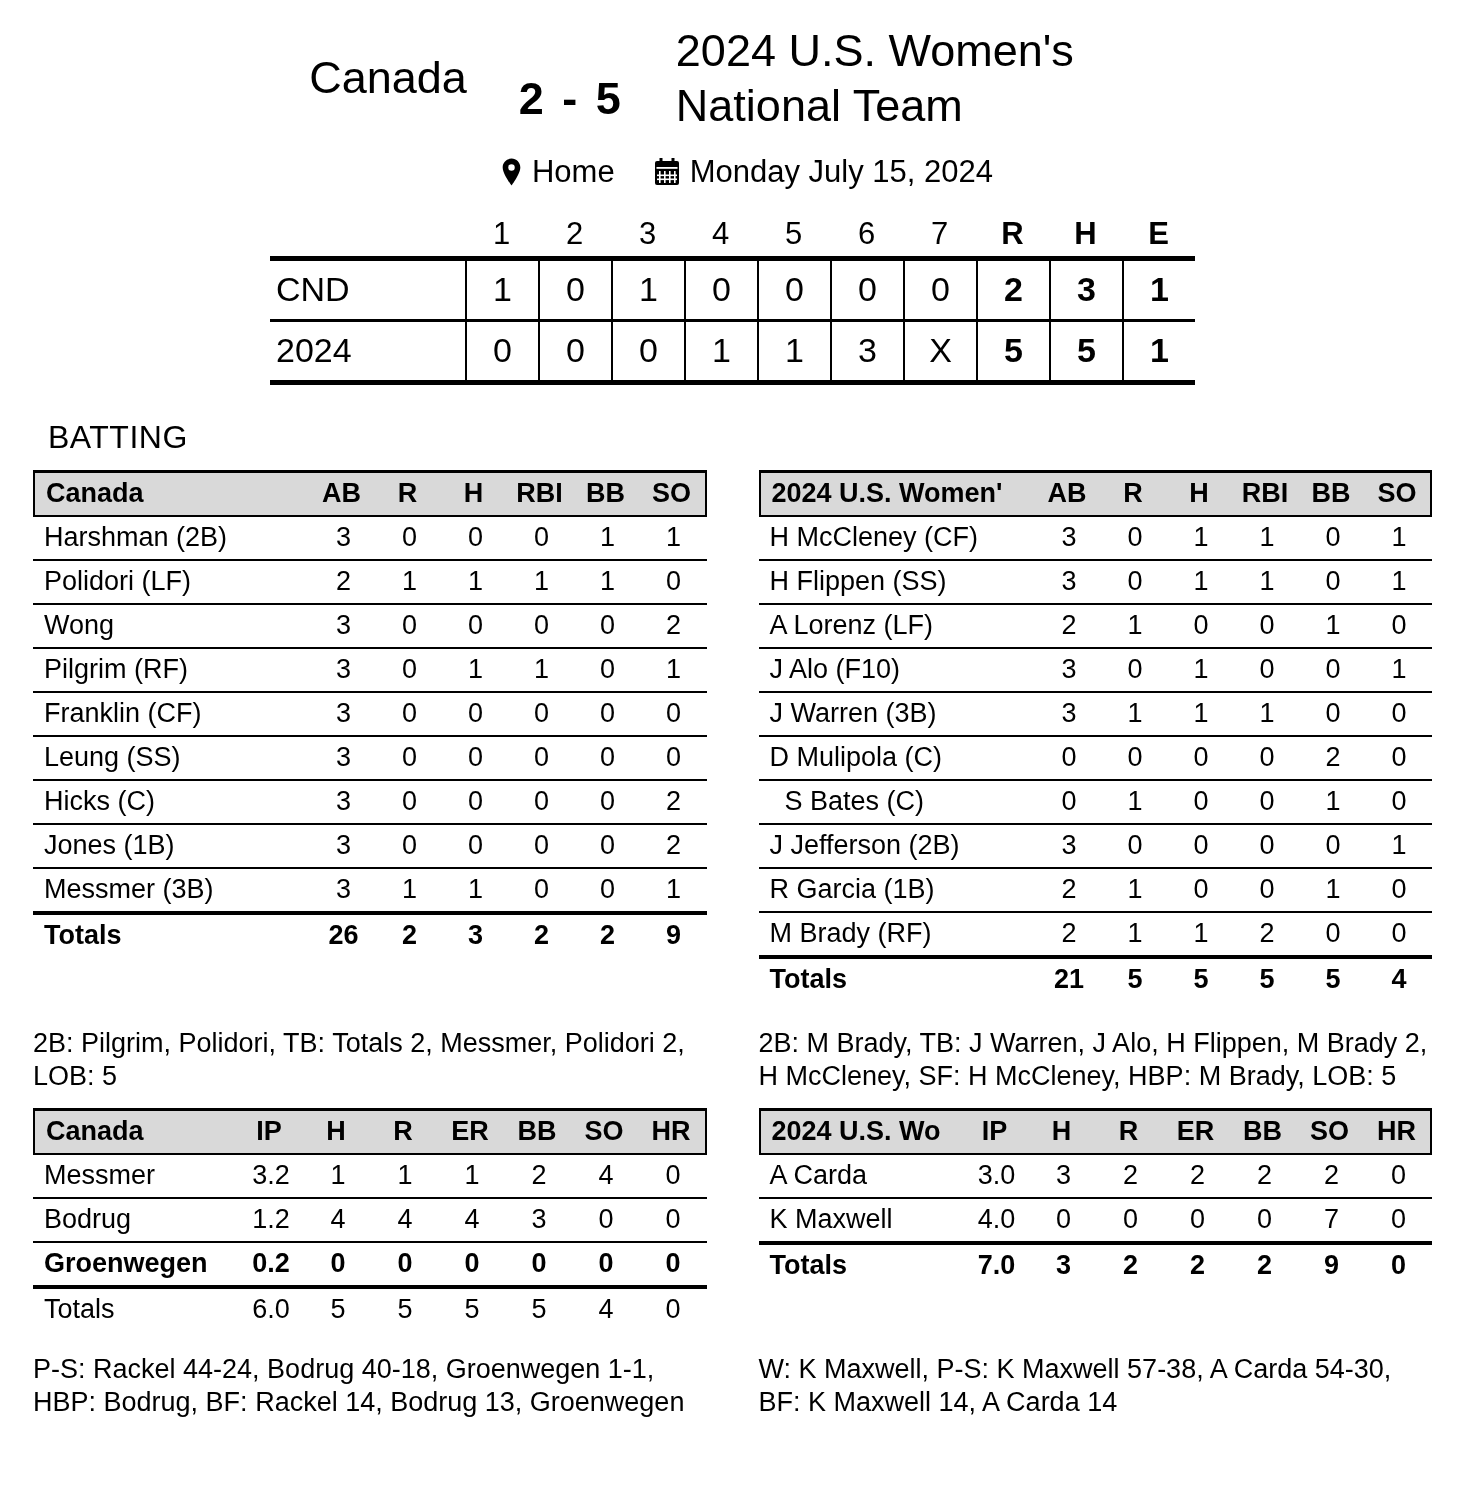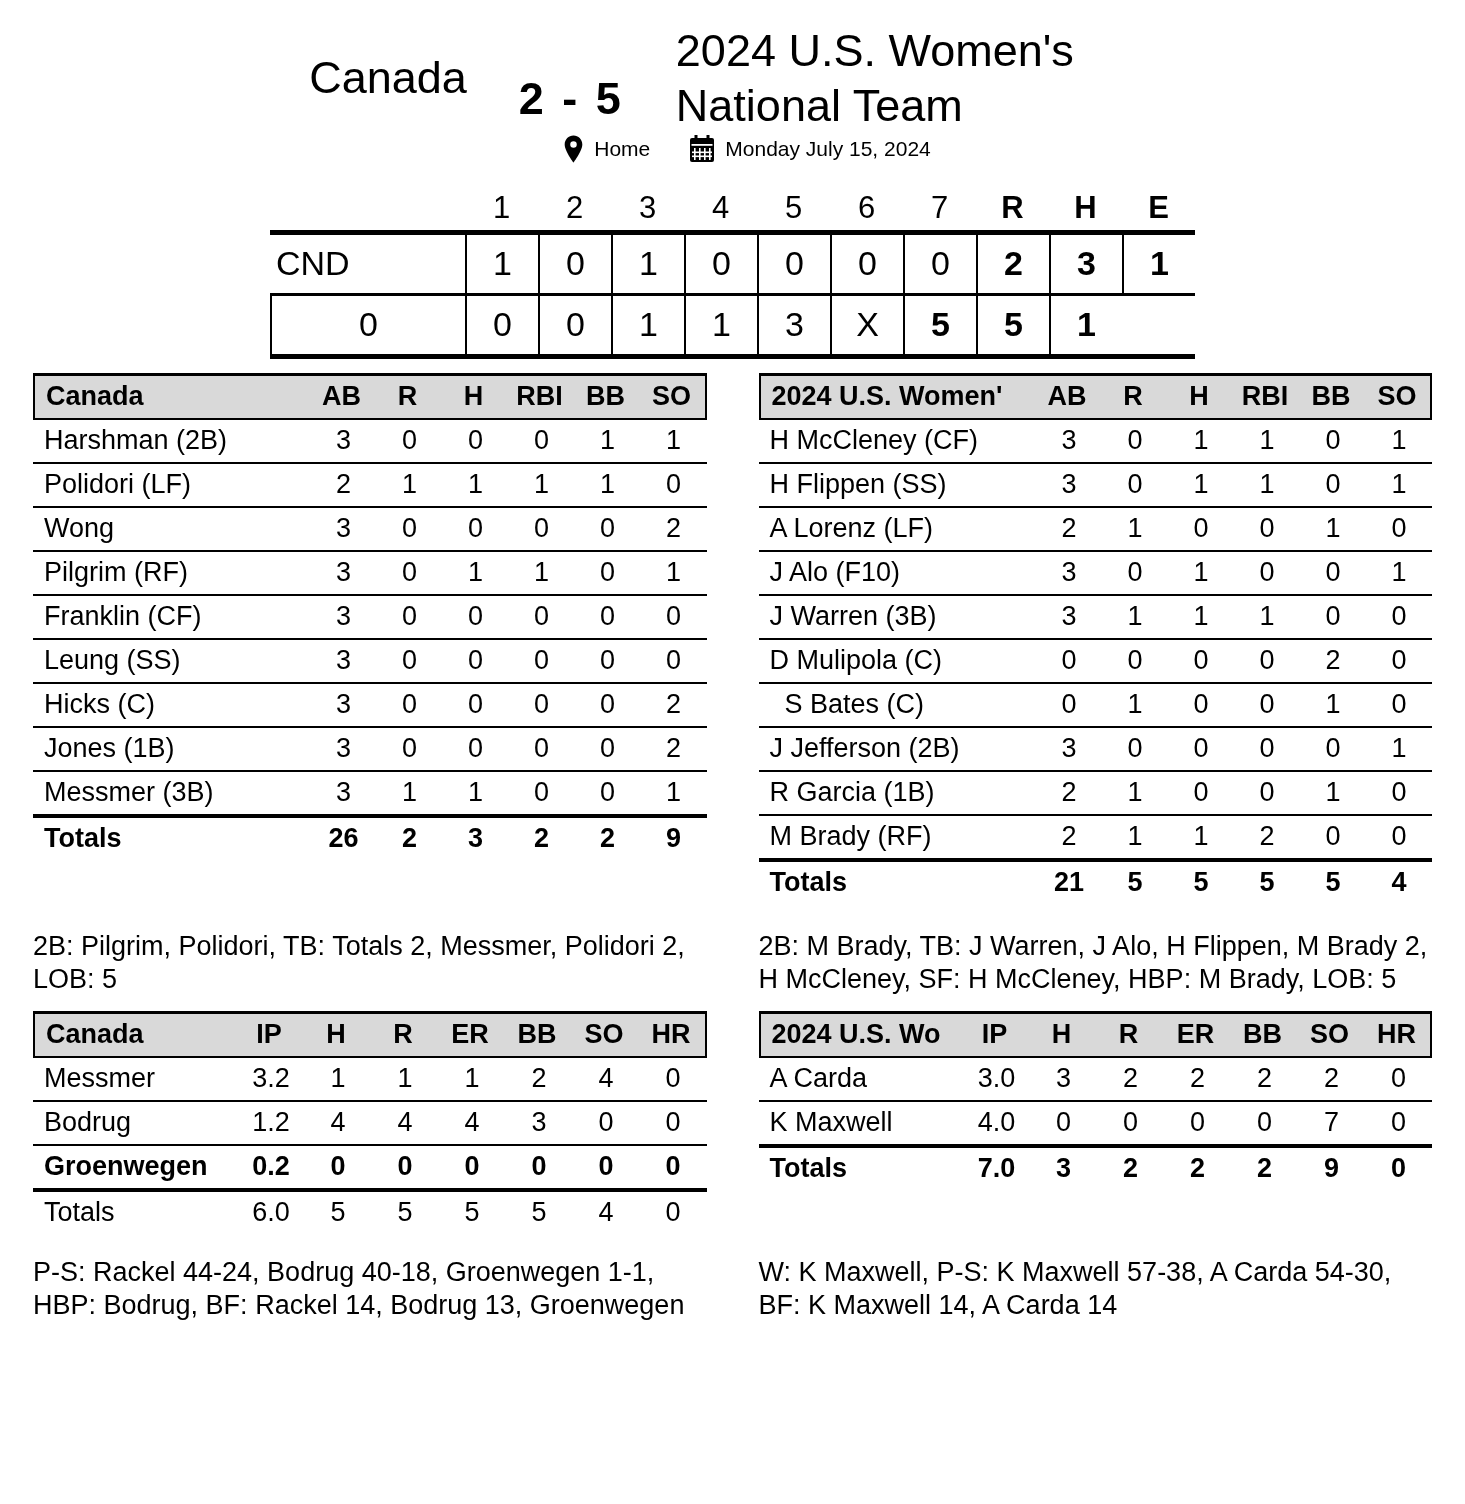--- a/index.html
+++ b/index.html
@@ -4,21 +4,21 @@
 <style>
   html,body{margin:0;padding:0;background:#fff;color:#000;}
   body{width:1465px;height:1504px;overflow:hidden;font-family:"Liberation Sans",sans-serif;-webkit-font-smoothing:antialiased;}
 
   
   .header{display:flex;justify-content:center;align-items:center;gap:52px;padding-top:24px;}
   .team-name{font-size:45px;line-height:1.22;}
   .team-name.home{max-width:480px;}
   .score{font-size:45px;font-weight:700;letter-spacing:3px;white-space:nowrap;margin-top:40px;}
 
-  .subheader{display:flex;justify-content:center;align-items:center;gap:38px;margin-top:0;font-size:21px;padding-left:28px;}
+  .subheader{display:flex;justify-content:center;align-items:center;gap:38px;margin-top:20px;font-size:31px;padding-left:28px;}
   .meta-item{display:flex;align-items:center;gap:9px;}
   .meta-item svg{display:block;}
 
   
   .linescore{width:925px;margin:20px 0 0 270px;font-size:34px;}
   .ls-row{display:grid;grid-template-columns:195px repeat(10,73px);}
   .ls-head .ls-cell{height:42px;border:none;display:flex;align-items:flex-end;justify-content:center;padding-bottom:4px;font-size:31px;}
   .ls-head .ls-cell.team{justify-content:flex-start;}
   .ls-body{border-top:5px solid #000;border-bottom:5px solid #000;}
   .ls-body .ls-row{height:58px;}
@@ -112,35 +112,37 @@
         <div class="ls-cell">1</div>
         <div class="ls-cell">0</div>
         <div class="ls-cell">0</div>
         <div class="ls-cell">0</div>
         <div class="ls-cell">0</div>
         <div class="ls-cell bold">2</div>
         <div class="ls-cell bold">3</div>
         <div class="ls-cell bold">1</div>
       </div>
       <div class="ls-row">
+        <div class="ls-cell team">2024</div>
         <div class="ls-cell">0</div>
         <div class="ls-cell">0</div>
         <div class="ls-cell">0</div>
         <div class="ls-cell">1</div>
         <div class="ls-cell">1</div>
         <div class="ls-cell">3</div>
         <div class="ls-cell">X</div>
         <div class="ls-cell bold">5</div>
         <div class="ls-cell bold">5</div>
         <div class="ls-cell bold">1</div>
       </div>
     </div>
   </div>
 
 <div>
+  <div class="section-title">BATTING</div>
   <div class="tables-row">
     <div class="col">
       <div class="stats batting">
           <div class="t-head">
             <div class="name-cell">Canada</div>
             <div class="num-cell">AB</div>
             <div class="num-cell">R</div>
             <div class="num-cell">H</div>
             <div class="num-cell">RBI</div>
             <div class="num-cell">BB</div>

